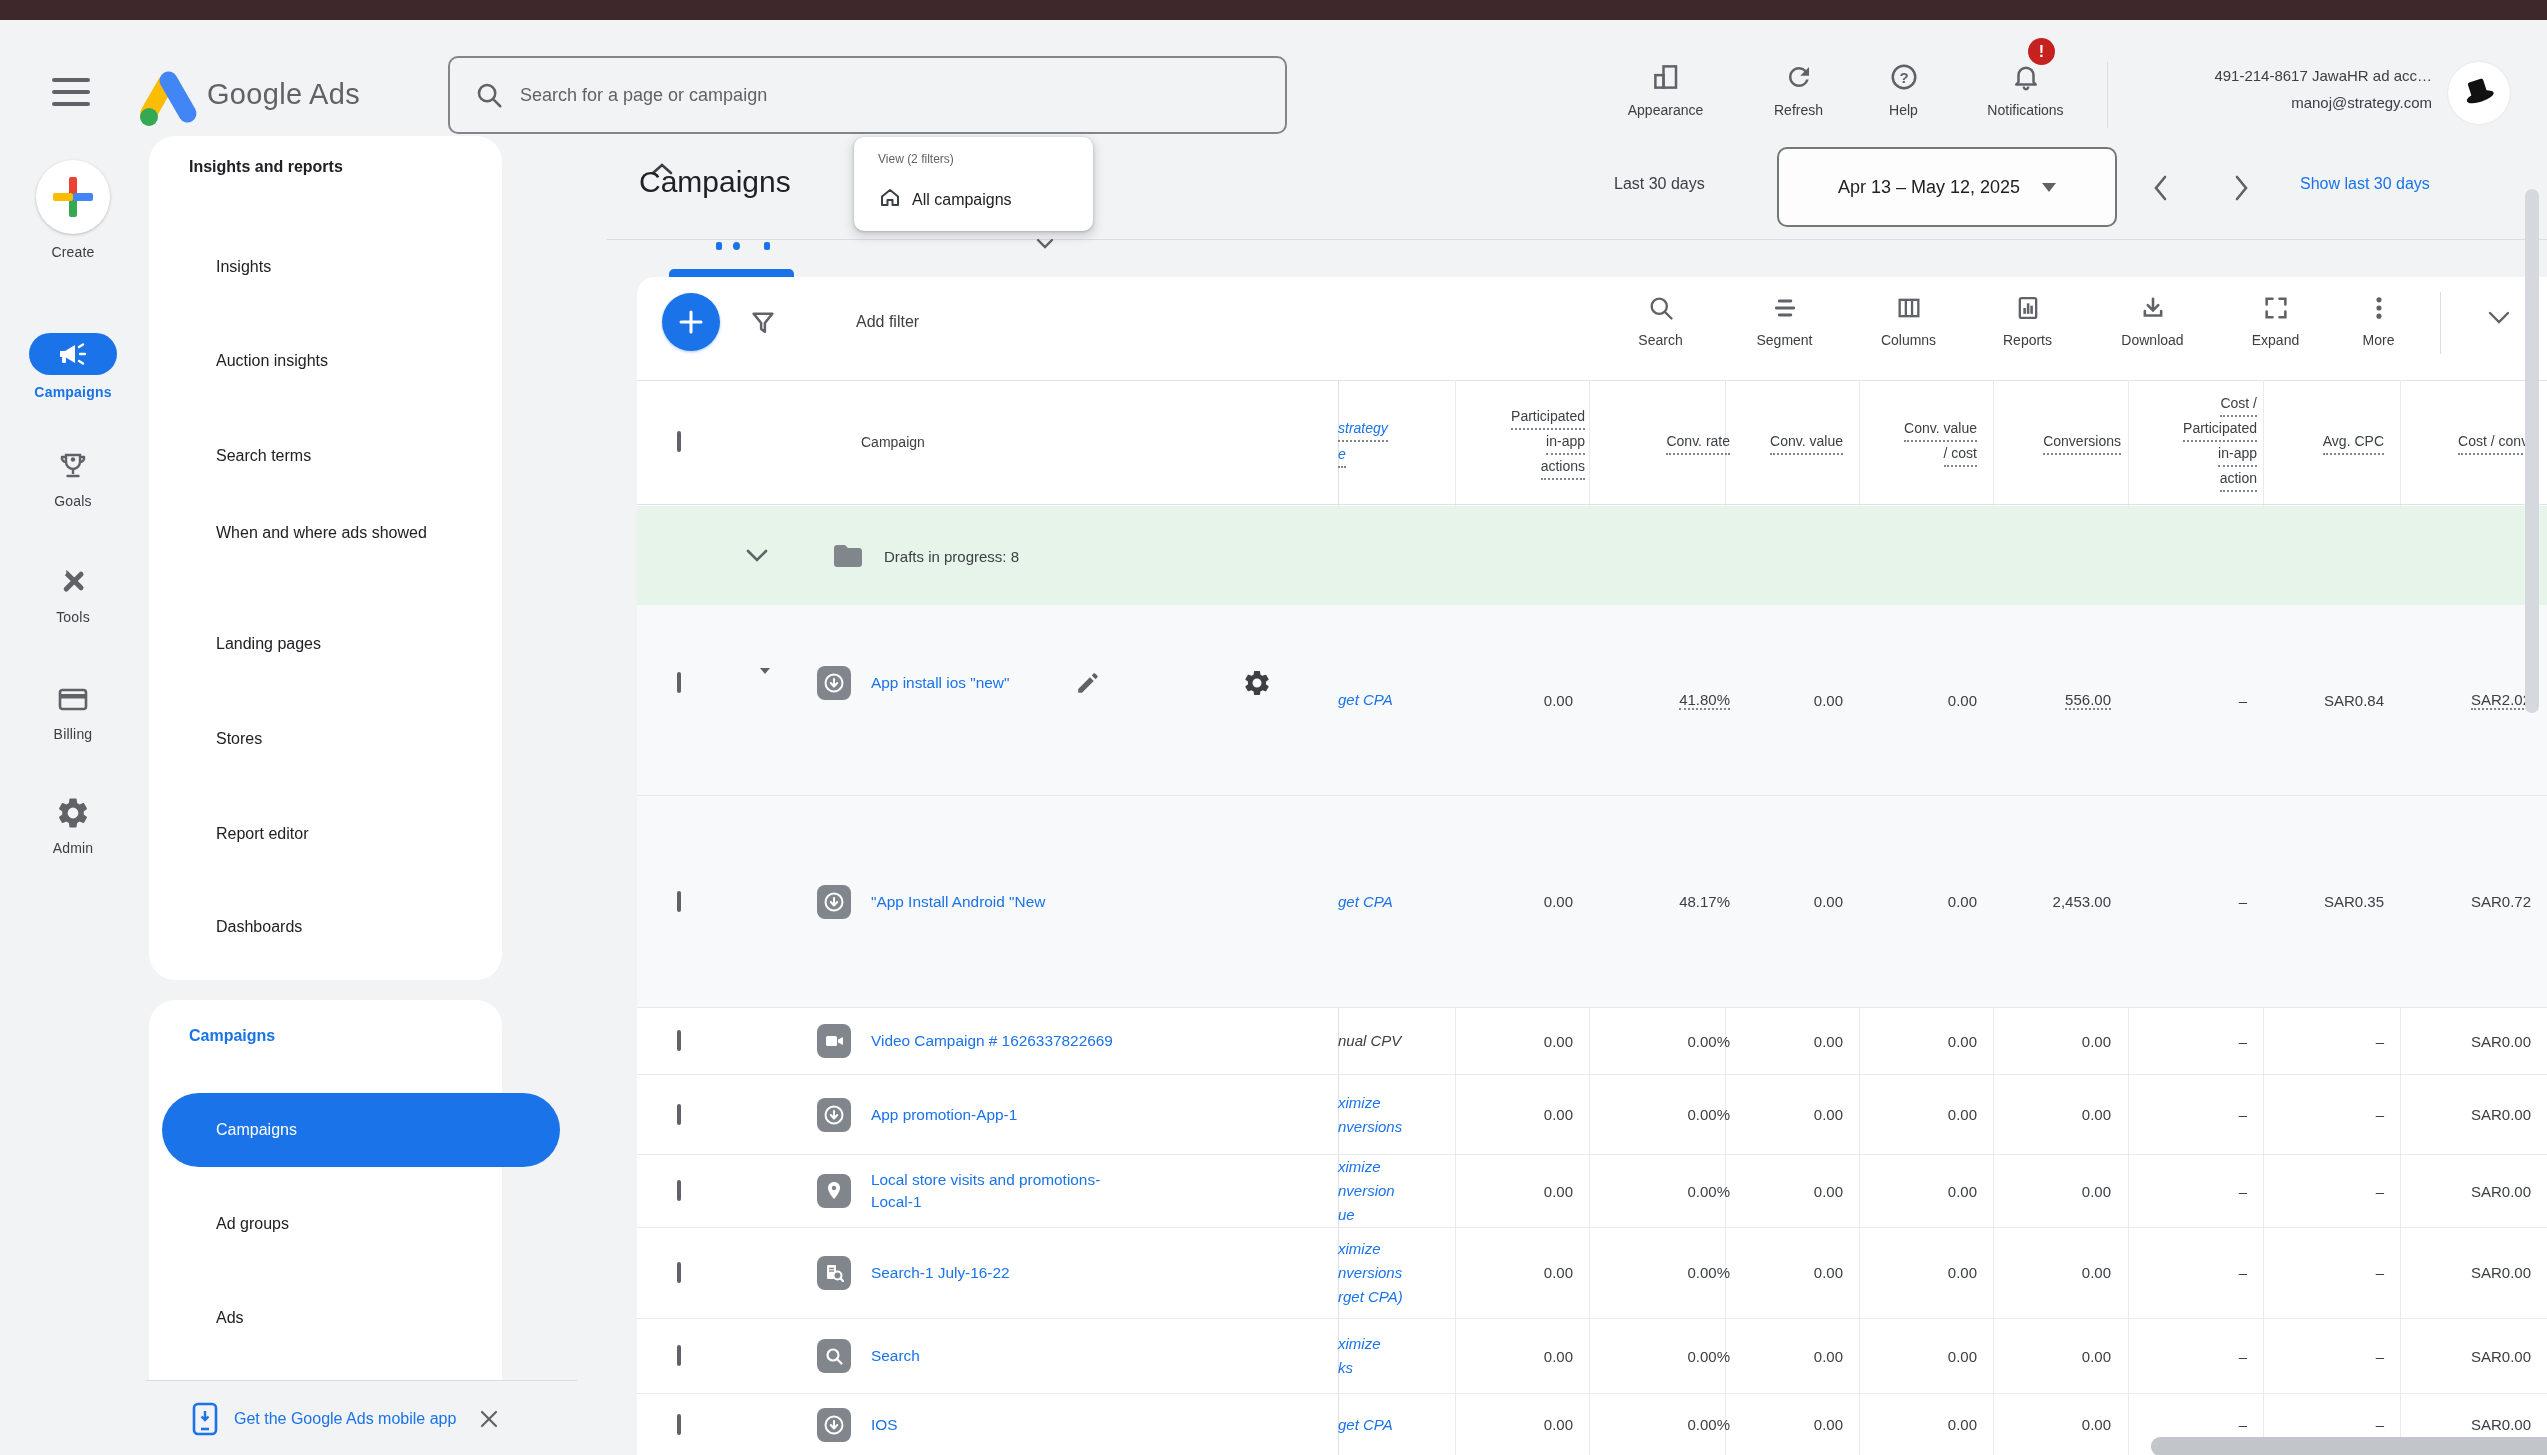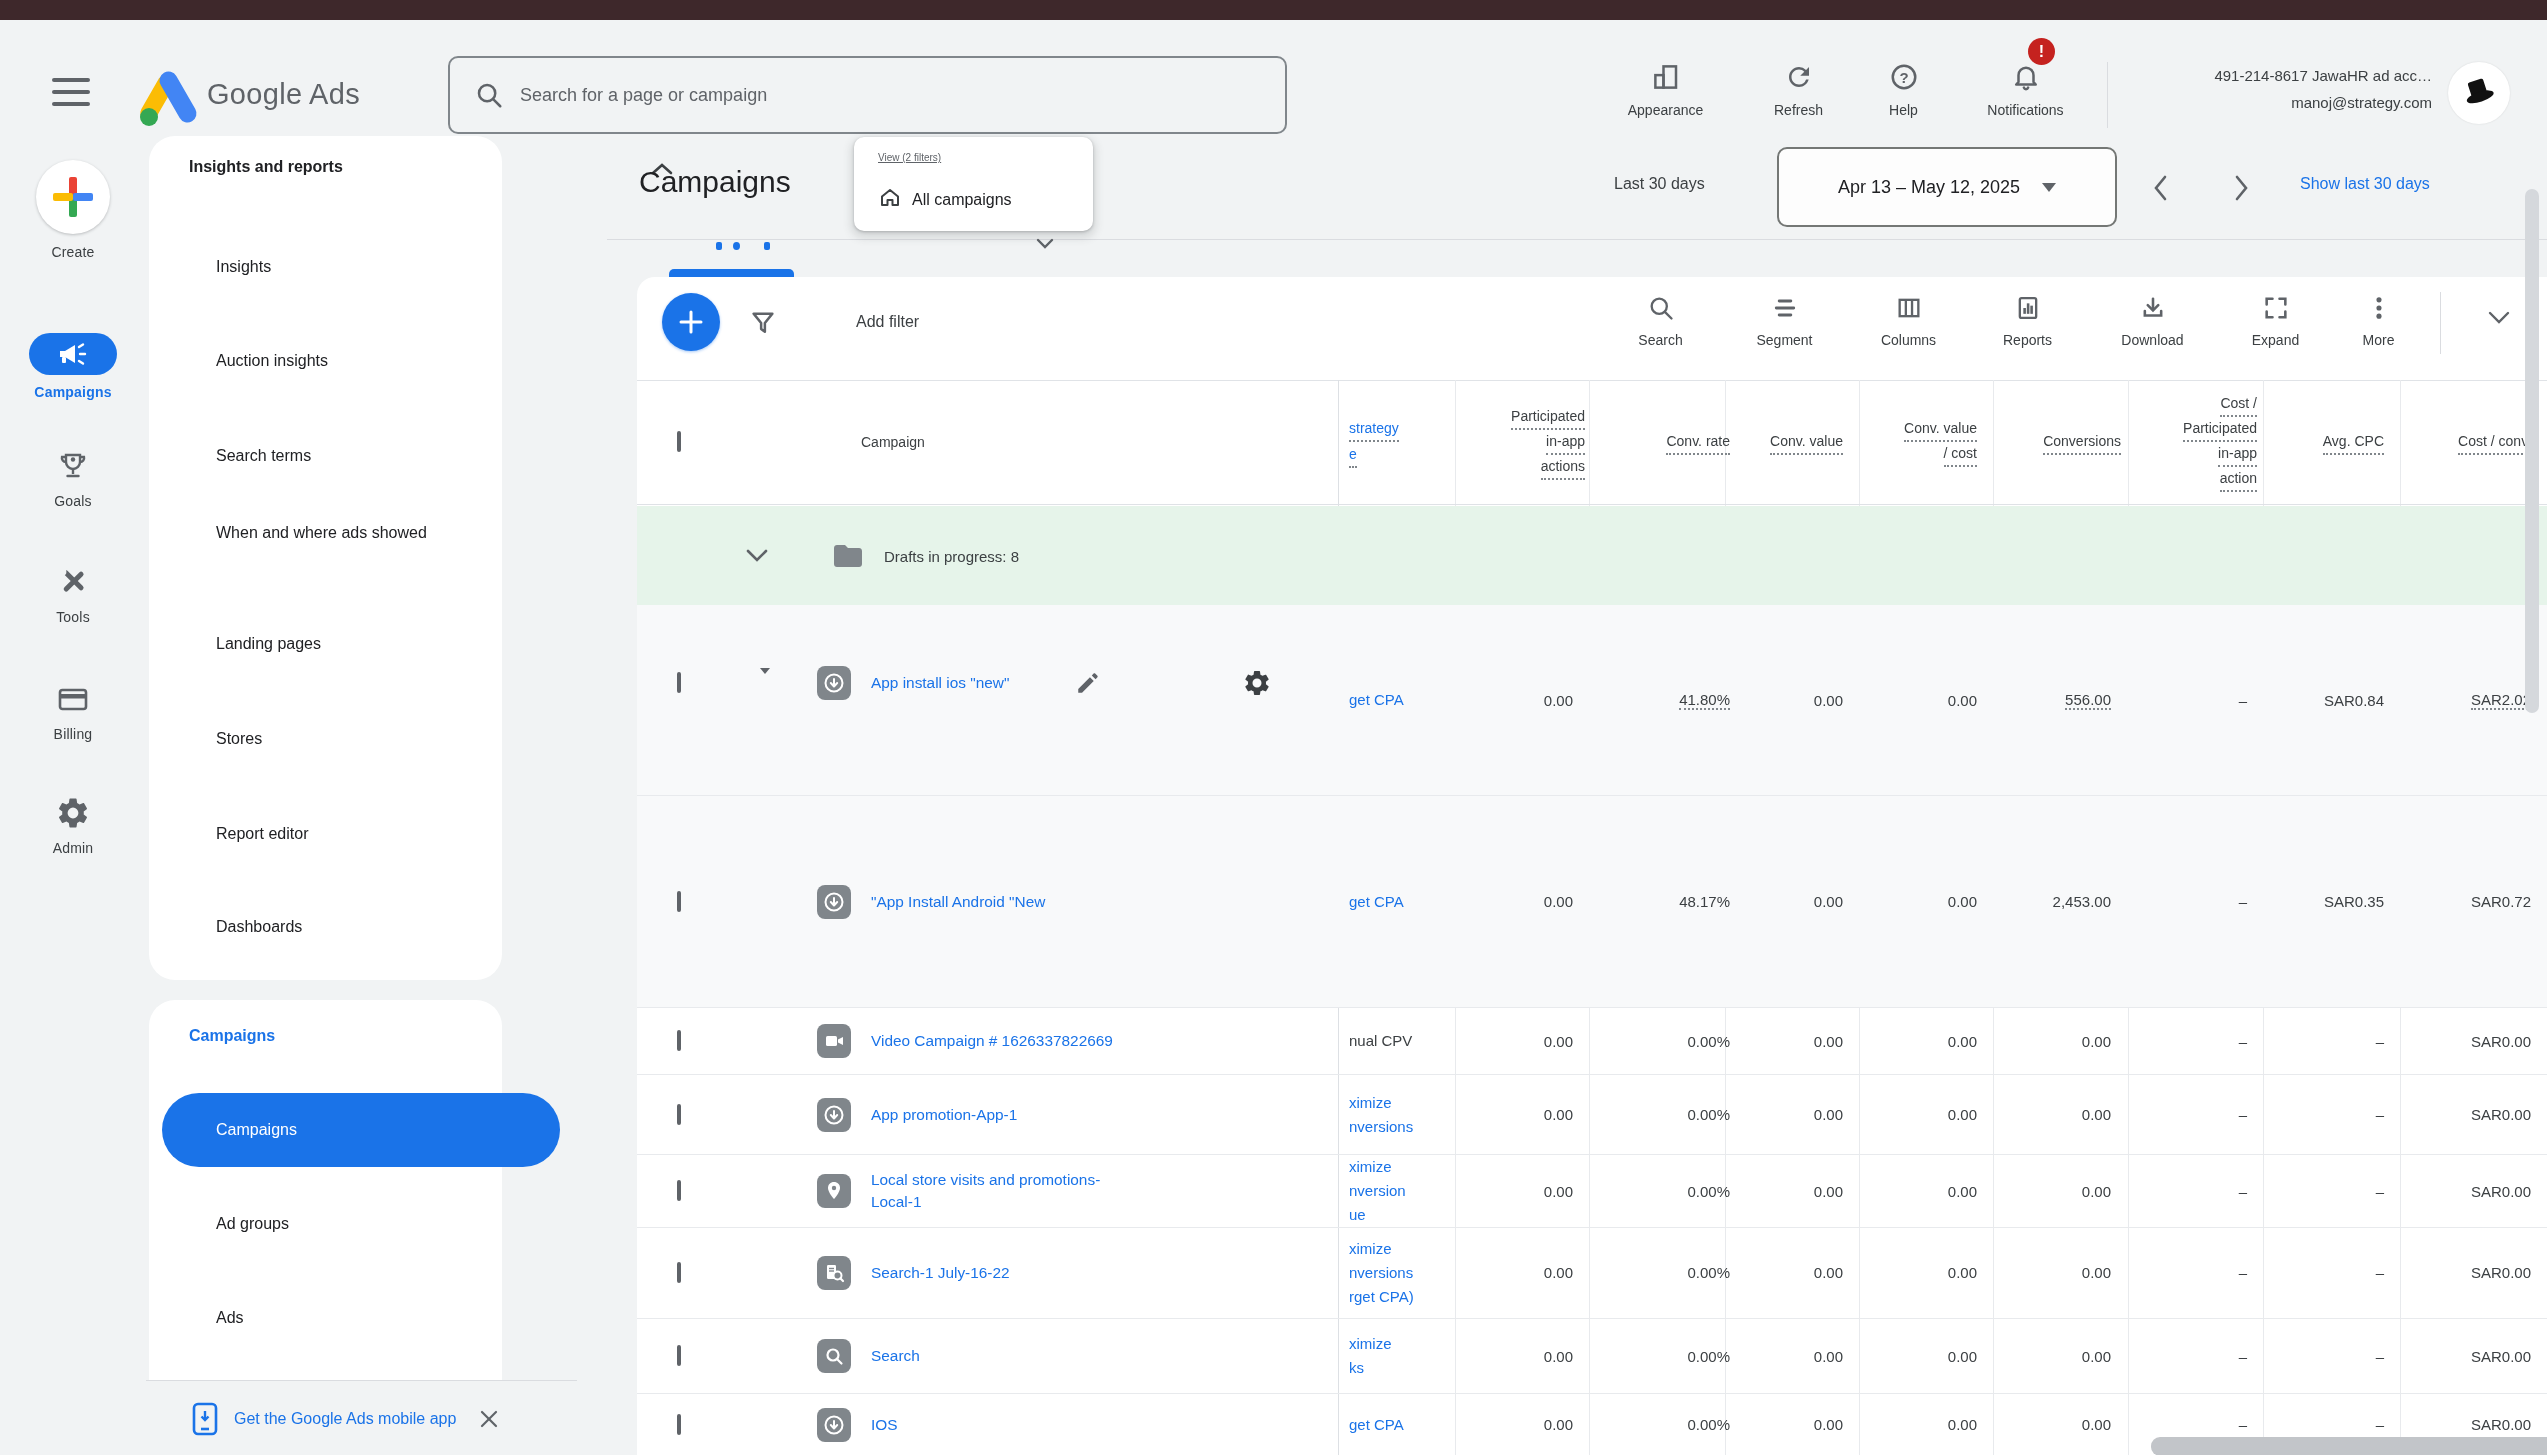--- a/index.html
+++ b/index.html
@@ -58,21 +58,21 @@
   #camp-sel{position:absolute;left:13px;top:93px;width:398px;height:74px;border-radius:37px;background:#1a73e8;display:flex;align-items:center;cursor:pointer;}
   #camp-sel span{color:#fff;font-size:16px;margin-left:54px;}
   #promo{position:absolute;left:146px;top:1380px;width:431px;height:76px;border-top:1px solid #dadce0;display:flex;align-items:center;}
   #promo .ptext{color:#1a73e8;font-size:16px;margin-left:16px;cursor:pointer;}
   #promo .pclose{margin-left:22px;cursor:pointer;}
 
   
   #page-title{position:absolute;left:639px;top:165px;font-size:30px;color:#202124;}
   #view-chip{position:absolute;left:854px;top:137px;width:239px;height:94px;background:#fff;border-radius:10px;z-index:6;
              box-shadow:0 1px 3px rgba(60,64,67,.3),0 4px 8px 3px rgba(60,64,67,.15);cursor:pointer;}
-  #view-chip .vlabel{position:absolute;left:24px;top:15px;font-size:10px;color:#5f6368;text-decoration:underline;}
+  #view-chip .vlabel{position:absolute;left:24px;top:15px;font-size:12px;color:#5f6368;}
   #view-chip .vrow{position:absolute;left:24px;top:48px;display:flex;align-items:flex-end;}
   #view-chip .vval{font-size:16px;color:#202124;margin-left:10px;}
   #range-label{position:absolute;left:1614px;top:175px;font-size:16px;color:#3c4043;}
   #date-box{position:absolute;left:1777px;top:147px;width:340px;height:80px;background:#fdfdfd;border:2px solid #747775;border-radius:10px;box-sizing:border-box;display:flex;align-items:center;justify-content:center;cursor:pointer;}
   #date-box .dtext{font-size:18px;color:#202124;}
   #date-box .dcaret{width:0;height:0;border-left:7px solid transparent;border-right:7px solid transparent;border-top:9px solid #5f6368;margin-left:22px;}
   .pager{position:absolute;top:171px;cursor:pointer;}
   #show-link{position:absolute;left:2300px;top:175px;font-size:16px;color:#1a73e8;cursor:pointer;}
 
   
@@ -120,21 +120,21 @@
         padding-right:16px;box-sizing:border-box;font-size:15px;color:#3c4043;}
   .c-strat{left:701px;width:116px;}
   .c-part {left:818px;width:134px;}
   .c-rate {left:952px;width:157px;}
   .c-val  {left:1088px;width:134px;}
   .c-vc   {left:1222px;width:134px;}
   .c-conv {left:1356px;width:134px;}
   .c-cp   {left:1491px;width:135px;}
   .c-cpc  {left:1626px;width:137px;}
   .c-cc   {left:1763px;width:147px;}
-  .cell.c-strat{flex-direction:column;align-items:flex-start;justify-content:center;padding:0 0 0 11px;color:#1a73e8;line-height:24px;cursor:pointer;}
+  .cell.c-strat{flex-direction:column;align-items:flex-start;justify-content:center;padding:0 0 0 0;color:#1a73e8;line-height:24px;cursor:pointer;font-style:italic;}
   .cell.c-strat.dark{color:#3c4043;cursor:default;}
 
   .hcell{flex-direction:column;align-items:flex-end;justify-content:center;font-size:14px;color:#3c4043;line-height:23px;cursor:pointer;}
   .hcell.c-strat{align-items:flex-start;}
   .du{border-bottom:2px dotted #80868b;padding-bottom:0px;}
   #th-campaign{position:absolute;left:224px;top:50%;transform:translateY(-50%);font-size:14px;color:#3c4043;}
 
   .namecol{position:absolute;left:234px;}
 
   

